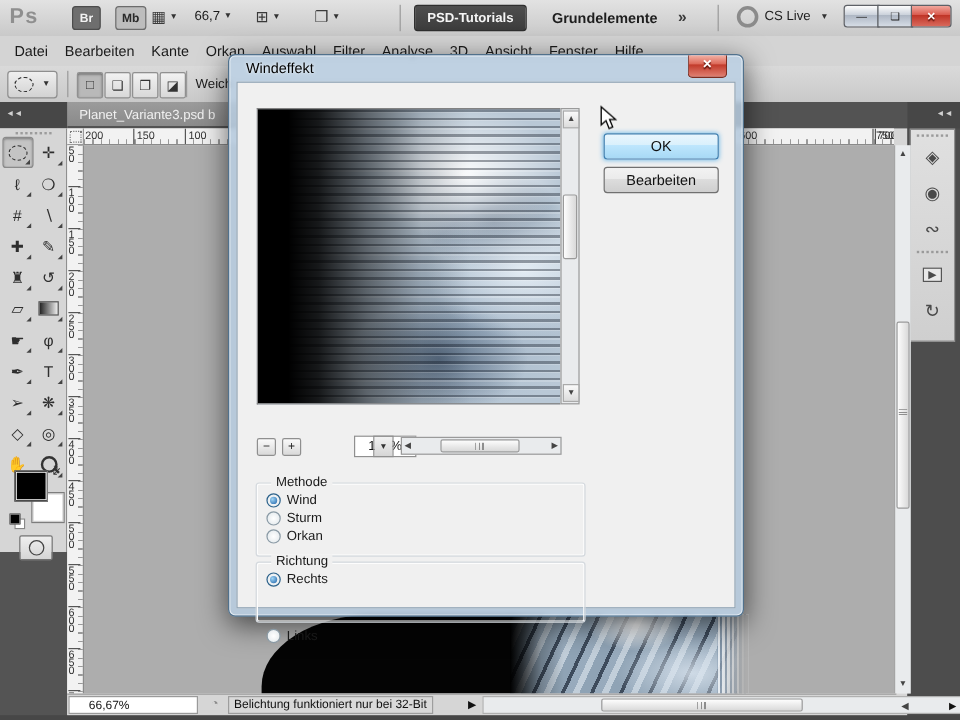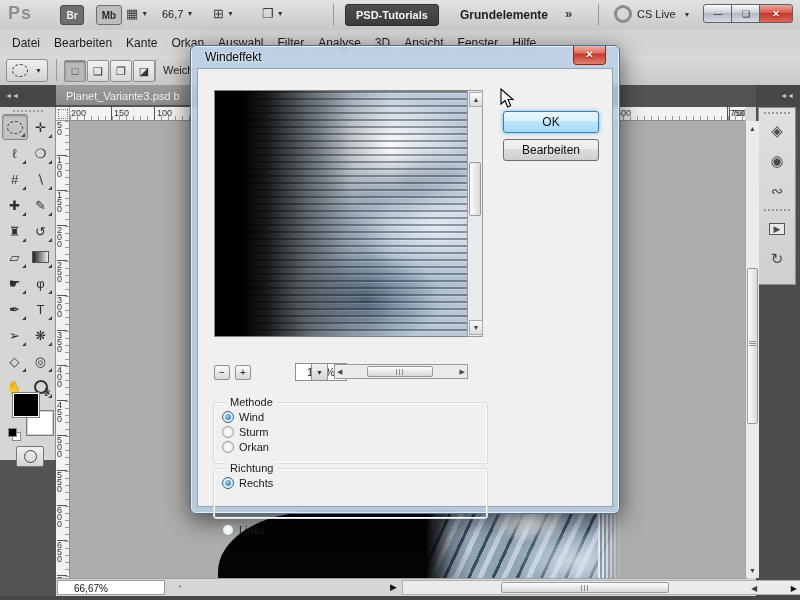--- a/index.html
+++ b/index.html
@@ -432,20 +432,21 @@
     <div class="sb-arrow" style="top:1px;">▲</div>
     <div id="vthumb">
         <div class="grip"></div>
       </div>
     <div class="sb-arrow" style="bottom:1px;">▼</div>
   </div>
 
   <div id="statusbar" class="abs">
     <div id="status-zoom">66,67%</div>
     <div id="status-page-ico">◔</div>
+    <div id="status-hint">Belichtung funktioniert nur bei 32-Bit</div>
     <div id="status-flyout">▶</div>
     <div id="hscroll-track">
       <div id="hscroll-left">◀</div>
       <div id="hthumb">
           <div class="grip"></div>
         </div>
       <div id="hscroll-right">▶</div>
     </div>
   </div>
   <div id="bottom-strip" class="abs"></div>

